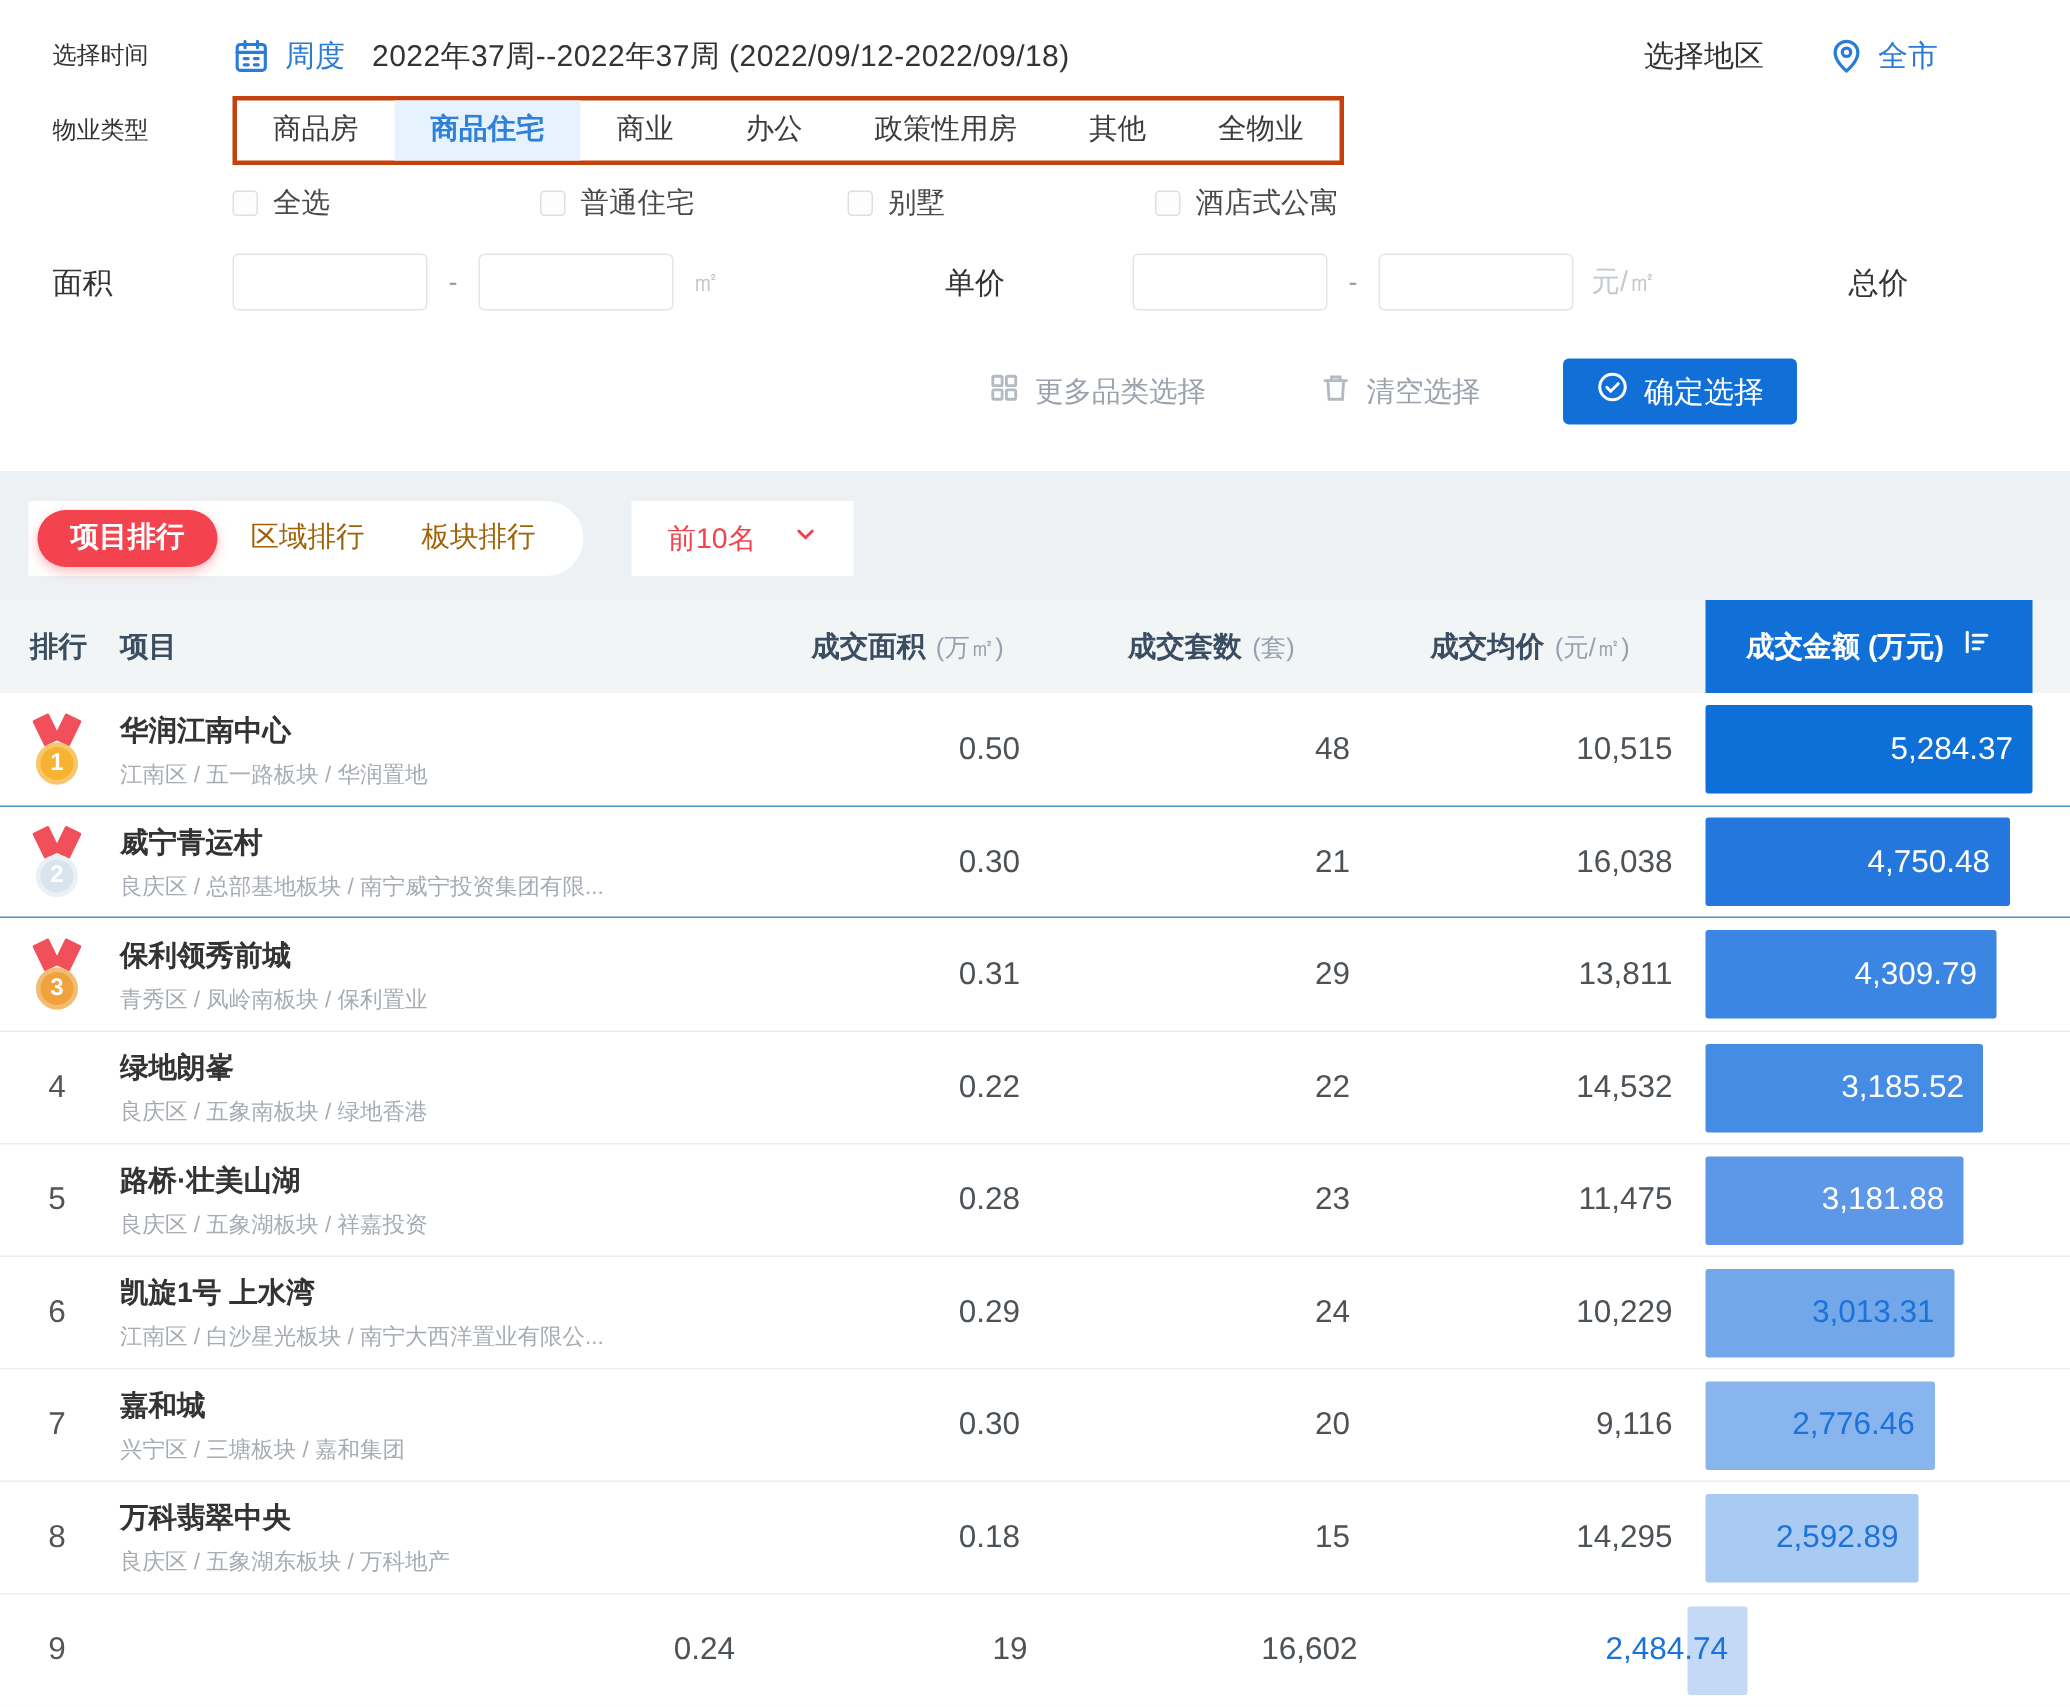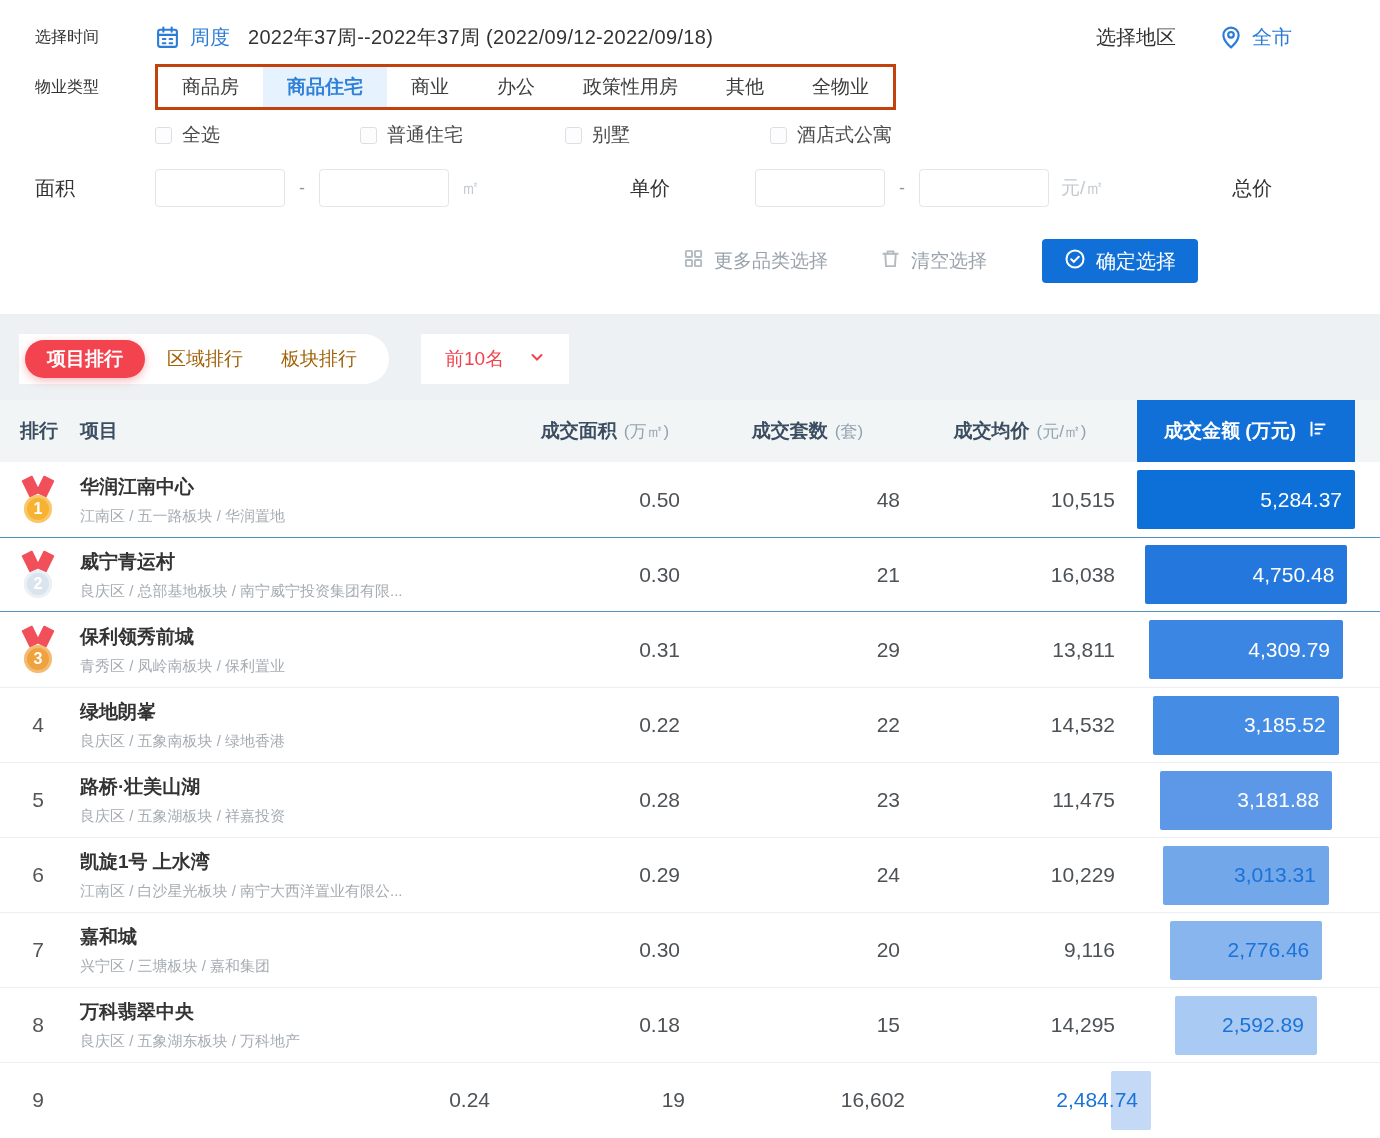--- a/index.html
+++ b/index.html
@@ -33,21 +33,21 @@
   .rlabel { font-size:20px; color:#333; }
   .lbl-area { width:120px; }
   .lbl-price { margin-left:150px; width:125px; }
   .lbl-total { margin-left:128px; }
   .rinput { width:130px; height:38px; border:1px solid #e3e5e8; border-radius:4px; background:#fff; outline:none; font-size:18px; padding:0 10px; color:#333; }
   .dash { width:34px; text-align:center; color:#999; font-size:18px; }
   .runit { color:#c3c9cf; font-size:19px; margin-left:12px; }
 
   .actions-row { margin-top:30px; height:46px; justify-content:flex-end; padding-right:182px; }
   .ghost-btn { display:flex; align-items:center; gap:10px; color:#9aa3ac; font-size:19px; cursor:pointer; }
-  .btn-more { margin-right:52px;justify-content:center; }
+  .btn-more { margin-right:76px;justify-content:center; }
   .btn-clear { margin-right:55px; }
   .confirm-btn { width:156px; height:44px; background:#1170d8; border:none; border-radius:4px; color:#fff;
     display:flex; align-items:center; justify-content:center; gap:10px; font-size:20px; cursor:pointer; }
 
   
   .ranking { background:#edf1f3; padding-top:20px; min-height:823px; }
   .rank-tabbar { display:flex; align-items:center; margin-bottom:16px; }
   .rank-tabs { background:#fff; border-radius:0 26px 26px 0; padding:6px 16px 6px 6px; display:flex; align-items:center; gap:6px;margin-left:19px; }
   .rtab { font-size:19px; color:#a16207; padding:0 16px; height:38px; line-height:38px; border-radius:19px; cursor:pointer; white-space:nowrap; }
   .rtab.active { background:#f2434f; color:#fff; padding:0 22px; font-weight:bold; box-shadow:0 3px 8px rgba(240,60,75,.35); }
@@ -76,21 +76,21 @@
     display:flex; align-items:center; justify-content:center; color:#fff; font-size:16px; font-weight:bold; }
   .medal.gold .mc { background:#f7b231; box-shadow:inset 0 0 0 3px rgba(255,255,255,.28); }
   .medal.silver .mc { background:#d9e4ee; box-shadow:inset 0 0 0 3px rgba(255,255,255,.45); }
   .medal.bronze .mc { background:#f0a23e; box-shadow:inset 0 0 0 3px rgba(255,255,255,.28); }
 
   .proj-name { font-size:19px; font-weight:bold; color:#333; margin-bottom:7px; cursor:pointer; }
   .proj-path { font-size:15px; color:#a6acb3; }
   .num { font-size:21px; color:#4d5257; text-align:right; }
   .pad-a { padding-right:20px; } .pad-u { padding-right:15px; } .pad-p { padding-right:10px; }
 
-  .amount-cell { display:flex; justify-content:center; align-items:center; height:100%; }
+  .amount-cell { display:flex; justify-content:flex-start; align-items:center; height:100%; }
   .bar { height:59px; display:flex; align-items:center; justify-content:flex-end; padding-right:13px;
     font-size:21px; border-radius:2px; min-width:40px; }
 </style>
 </head>
 <body>
 
 <div>
 
   <section class="filter-panel">
 

